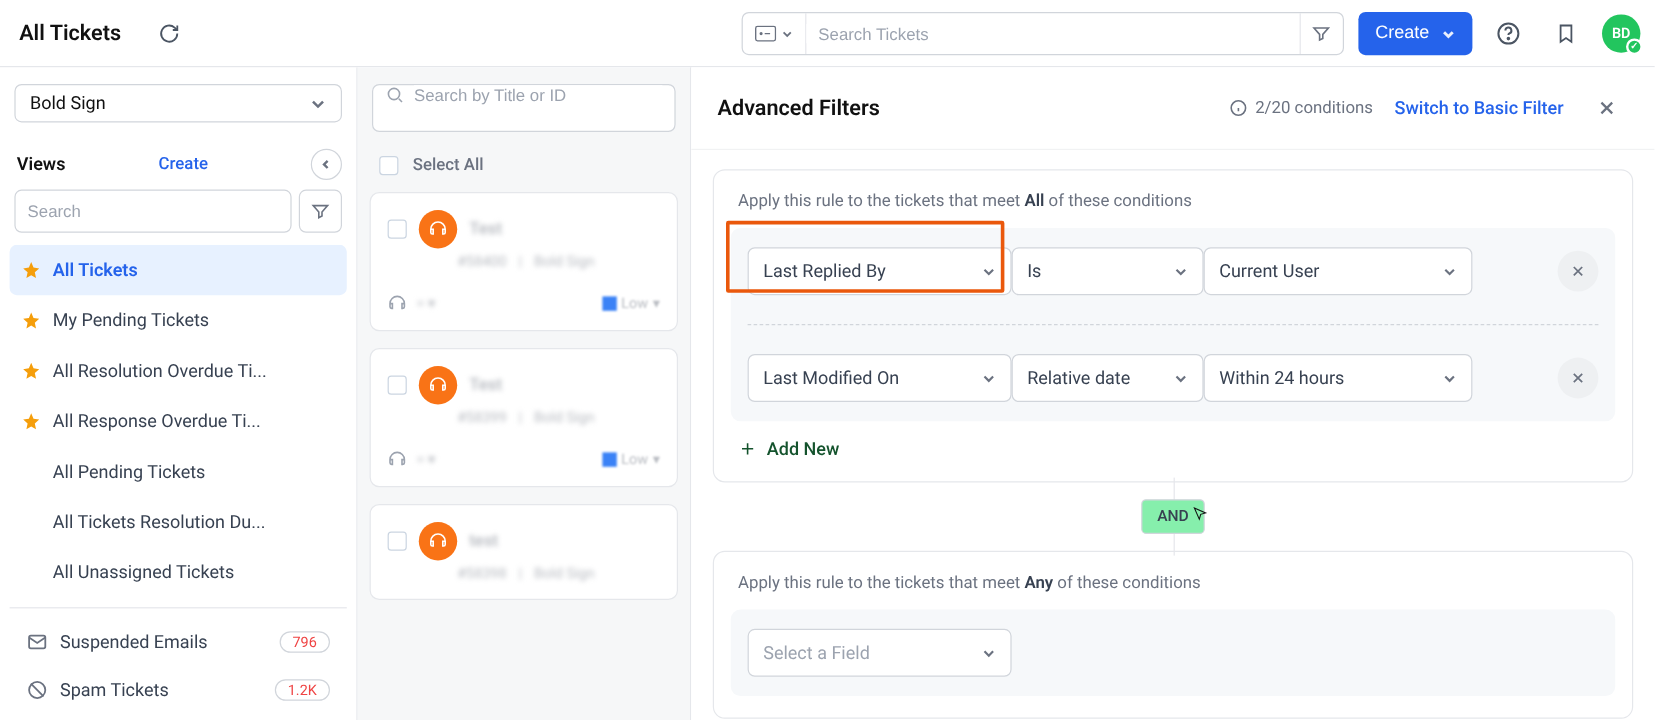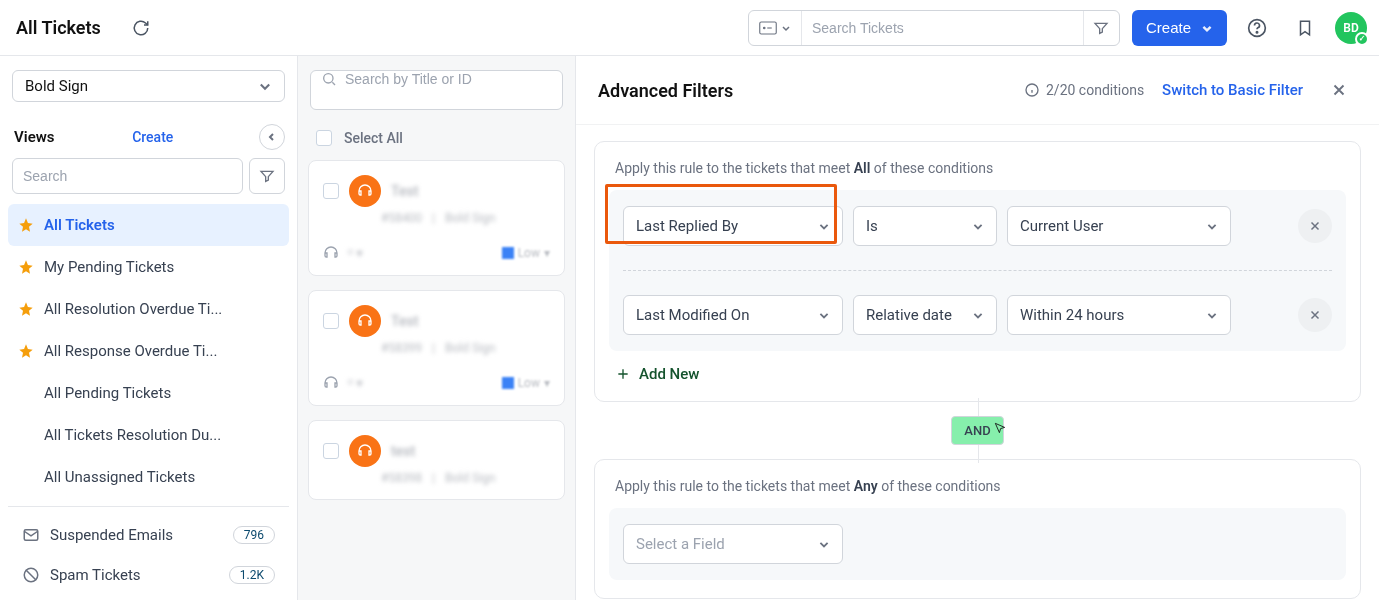--- a/index.html
+++ b/index.html
@@ -4,21 +4,21 @@
 <style>
 * { box-sizing: border-box; margin: 0; padding: 0; }
 body { font-family: -apple-system, BlinkMacSystemFont, "Segoe UI", Roboto, sans-serif; font-size: 14px; color: #333; background: #fff; overflow: hidden; }
 .app { width: 1379px; height: 600px; display: flex; flex-direction: column; }
 
 
 .topbar { height: 56px; border-bottom: 1px solid #e5e7eb; display: flex; align-items: center; padding: 0 12px; gap: 12px; }
 .topbar-title { font-size: 18px; font-weight: 600; color: #111; margin-left: 4px; }
 .topbar-refresh { margin-left: 10px; color: #888; cursor: pointer; }
 .topbar-spacer { flex: 1; }
-.search-wrap { display: flex; align-items: center; border: 1px solid #d1d5db; border-radius: 6px; height: 36px; width: 372px; background: #fff; }
+.search-wrap { display: flex; align-items: center; border: 1px solid #d1d5db; border-radius: 6px; height: 36px; width: 502px; background: #fff; }
 .search-prefix { display: flex; align-items: center; gap: 4px; padding: 0 10px; border-right: 1px solid #e5e7eb; height: 100%; color: #6b7280; }
 .search-input { border: none; outline: none; flex: 1; padding: 0 10px; font-size: 14px; color: #374151; }
 .search-input::placeholder { color: #9ca3af; }
 .search-filter { width: 36px; display: flex; align-items: center; justify-content: center; border-left: 1px solid #e5e7eb; height: 100%; color: #6b7280; cursor: pointer; }
 .create-btn { background: #2563eb; color: #fff; border: none; border-radius: 6px; height: 36px; padding: 0 14px; font-size: 15px; font-weight: 500; display: flex; align-items: center; gap: 10px; cursor: pointer; }
 .create-chev { opacity: .9; }
 .icon-btn { width: 36px; height: 36px; display: flex; align-items: center; justify-content: center; color: #4b5563; border-radius: 6px; cursor: pointer; }
 .avatar { width: 32px; height: 32px; border-radius: 50%; background: #22c55e; color: #fff; font-size: 12px; font-weight: 600; display: flex; align-items: center; justify-content: center; position: relative; }
 .avatar-check { position: absolute; bottom: -2px; right: -2px; width: 14px; height: 14px; border-radius: 50%; background: #22c55e; border: 2px solid #fff; display: flex; align-items: center; justify-content: center; color: #fff; font-size: 8px; }
 
@@ -37,21 +37,21 @@
 .views-search { flex: 1; border: 1px solid #d1d5db; border-radius: 6px; height: 36px; padding: 0 10px; font-size: 14px; outline: none; }
 .views-search::placeholder { color: #9ca3af; }
 .views-filter-btn { width: 36px; height: 36px; border: 1px solid #d1d5db; border-radius: 6px; display: flex; align-items: center; justify-content: center; color: #6b7280; cursor: pointer; }
 .view-list { flex: 1; overflow-y: auto; padding: 0 8px; }
 .view-item { display: flex; align-items: center; gap: 10px; height: 42px; padding: 0 10px; border-radius: 6px; cursor: pointer; color: #374151; font-size: 15px; white-space: nowrap; overflow: hidden; text-overflow: ellipsis; }
 .view-item.active { background: #e7f1ff; color: #2563eb; font-weight: 600; }
 .star-icon { color: #f59e0b; flex-shrink: 0; }
 .view-item .star-spacer { width: 16px; flex-shrink: 0; }
 .sidebar-divider { border-top: 1px solid #e5e7eb; margin: 8px 0; }
 .special-item { display: flex; align-items: center; gap: 10px; height: 40px; padding: 0 14px; cursor: pointer; color: #374151; font-size: 15px; }
-.special-item .count-badge { margin-left: auto; border: 1px solid #d1d5db; border-radius: 12px; padding: 1px 10px; font-size: 12px; color: #0c4a6e; }
+.special-item .count-badge { margin-left: auto; border: 1px solid #d1d5db; border-radius: 12px; padding: 1px 10px; font-size: 12px; color: #ef4444; }
 
 
 .tickets { width: 278px; border-right: 1px solid #e5e7eb; background: #f6f7f8; display: flex; flex-direction: column; overflow-y: auto; }
 .tickets-search { margin: 14px 12px; }
 .tickets-search-inner { border: 1px solid #d1d5db; border-radius: 6px; height: 40px; display: flex; align-items: flex-start; padding: 0 10px; gap: 8px; background: #fff; color: #9ca3af; }
 .tickets-search-inner input { border: none; outline: none; flex: 1; font-size: 14px; }
 .tickets-search-inner input::placeholder { color: #9ca3af; }
 .select-all-row { display: flex; align-items: center; gap: 12px; padding: 6px 18px 14px; color: #6b7280; font-weight: 500; }
 .ticket-card { background: #fff; border: 1px solid #e5e7eb; border-radius: 8px; margin: 0 10px 14px; padding: 14px; }
 .ticket-card-top { display: flex; align-items: center; gap: 10px; }
@@ -68,24 +68,24 @@
 .filters-header { display: flex; align-items: center; padding: 16px 22px; border-bottom: 1px solid #f1f2f3; }
 .filters-title { font-size: 18px; font-weight: 600; color: #111; }
 .filters-header-right { margin-left: auto; display: flex; align-items: center; gap: 18px; }
 .cond-count { color: #6b7280; font-size: 14px; display: flex; align-items: center; gap: 6px; }
 .switch-link { color: #2563eb; font-size: 15px; font-weight: 500; cursor: pointer; }
 .close-x { color: #6b7280; cursor: pointer; }
 .rule-block { border: 1px solid #e5e7eb; border-radius: 10px; margin: 16px 18px 0; padding: 14px 14px 18px; }
 .rule-caption { color: #6b7280; font-size: 14px; padding: 4px 6px 14px; }
 .rule-caption b { color: #374151; font-weight: 600; }
 .cond-area { background: #f6f8fa; border-radius: 8px; padding: 16px 14px; display: flex; flex-direction: column; gap: 24px; position: relative; }
-.cond-row { display: flex; align-items: center; gap: 10px; }
+.cond-row { display: flex; align-items: center; }
 .cond-select { background: #fff; border: 1px solid #d1d5db; border-radius: 6px; height: 40px; display: flex; align-items: center; justify-content: space-between; padding: 0 12px; cursor: pointer; color: #374151; font-size: 15px; }
 .cond-select.field { width: 220px; }
-.cond-select.op { width: 144px; }
+.cond-select.op { width: 160px; }
 .cond-select.val { width: 224px; }
 .cond-remove { width: 34px; height: 34px; border-radius: 50%; background: #eef0f2; display: flex; align-items: center; justify-content: center; color: #6b7280; cursor: pointer; margin-left: auto; }
 .highlight-box { position: absolute; border: 3px solid #ea580c; border-radius: 2px; pointer-events: none; }
 .dashed-divider { border-top: 1px dashed #d1d5db; }
 .add-new { color: #14532d; font-size: 15px; font-weight: 500; display: flex; align-items: center; gap: 8px; padding: 14px 6px 0; cursor: pointer; text-align: center; }
 .and-connector { display: flex; justify-content: center; margin: 14px 0; position: relative; }
 .and-connector::before { content: ''; position: absolute; top: -18px; bottom: -18px; left: 50%; width: 1px; background: #e5e7eb; }
 .and-box { background: #86efac; border: 1px solid #d1d5db; border-radius: 4px; padding: 6px 12px; font-size: 13px; font-weight: 500; color: #374151; position: relative; z-index: 1; }
 .cursor-arrow { position: absolute; right: -4px; top: 4px; }
 

